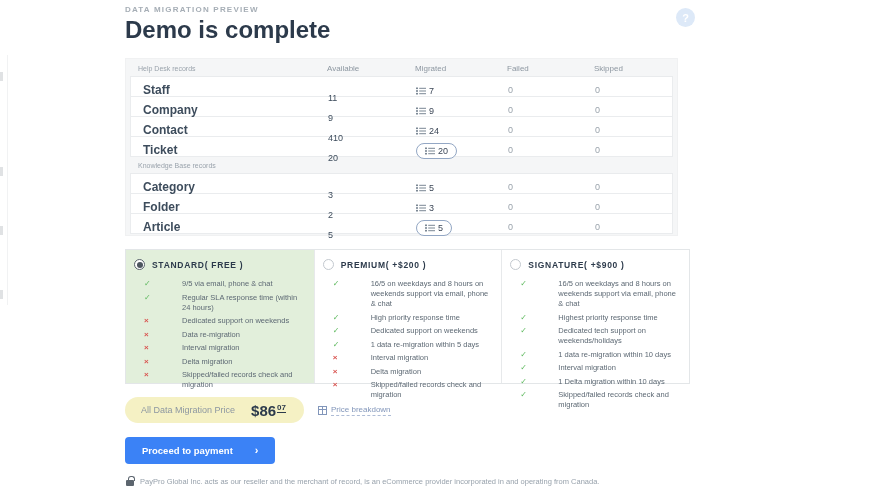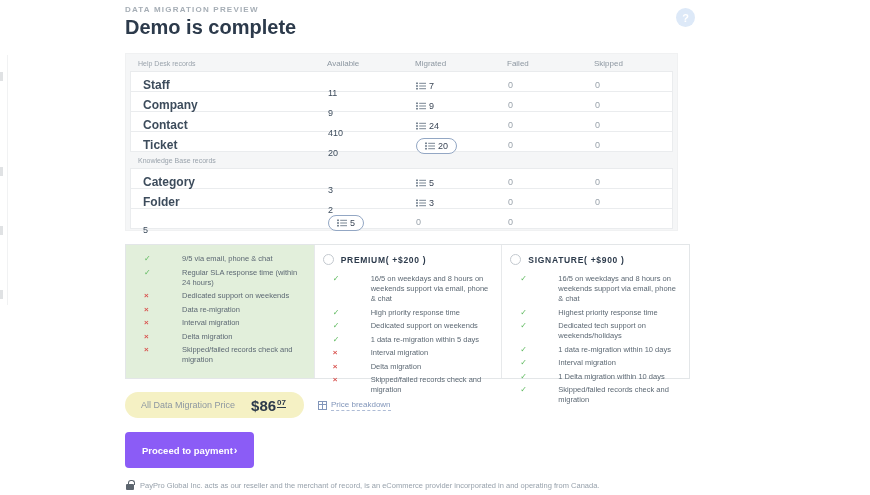--- a/index.html
+++ b/index.html
@@ -7,21 +7,21 @@
     font-family: "Liberation Sans", "DejaVu Sans", sans-serif; color: #3b4656; }
   .page { position: relative; width: 870px; height: 495px; }
 
   
   .edge-line { position: absolute; left: 7px; top: 55px; width: 1px; height: 250px; background: #f1f2f3; }
   .edge-tick { position: absolute; left: 0; width: 3px; height: 9px; background: #e0e2e4; }
 
   .content { position: absolute; left: 125px; top: 5px; width: 565px; }
 
   .eyebrow { font-size: 8px; font-weight: bold; letter-spacing: 1.2px; color: #a6aeb6; }
-  .title { font-size: 20px; font-weight: bold; color: #2c3a4b; margin-top: 2px; }
+  .title { font-size: 24px; font-weight: bold; color: #2c3a4b; margin-top: 2px; }
   .help-btn { position: absolute; left: 551px; top: 3px; width: 19px; height: 19px; border: none;
     border-radius: 50%; background: #dde9f8; color: #ffffff; font-size: 11px; font-weight: bold;
     display: flex; align-items: center; justify-content: center; cursor: pointer; }
 
   
   .table-wrap { margin-top: 14px; width: 553px; background: #f5f6f7; padding: 1px 4px;
     border: 1px solid #f0f1f2; }
   .t-band { display: grid; grid-template-columns: 189px 88px 92px 87px 1fr; align-items: center;
     height: 17px; padding-left: 8px; border-bottom: 1px solid #e9ebed; }
   .sec-label { font-size: 7px; color: #9aa3ac; }
@@ -63,22 +63,22 @@
   .price-amount { font-size: 15px; font-weight: bold; color: #2c3a4b; }
   .cents { font-size: 8px; font-weight: bold; vertical-align: super; margin-left: 1px;
     border-bottom: 1px solid #2c3a4b; }
   .breakdown { display: inline-flex; align-items: center; gap: 4px; cursor: pointer; text-decoration: none; }
   .grid-icon { width: 9px; height: 9px; border: 1px solid #8296ba; position: relative; flex: none; }
   .grid-icon::before { content: ''; position: absolute; left: 0; right: 0; top: 2.5px; height: 1px; background: #8296ba; }
   .grid-icon::after { content: ''; position: absolute; top: 0; bottom: 0; left: 3px; width: 1px; background: #8296ba; }
   .bd-text { font-size: 8px; color: #8296ba; border-bottom: 1px dashed #aebcd6; padding-bottom: 1px; }
 
   
-  .pay-btn { margin-top: 14px; display: inline-flex; align-items: center; gap: 1px;
-    height: 36px; padding: 0 17px; background: #8b5cf6; color: #fff; border: none;
+  .pay-btn { margin-top: 14px; display: inline-flex; align-items: center; gap: 22px;
+    height: 27px; padding: 0 17px; background: #3b82f6; color: #fff; border: none;
     border-radius: 4px; font-family: inherit; font-size: 9.5px; font-weight: bold; cursor: pointer; }
   .chev { font-size: 11px; font-weight: bold; line-height: 1; }
 
   
   .footer { margin-top: 13px; display: flex; align-items: center; gap: 6px; }
   .lock { position: relative; width: 8px; height: 6px; background: #5c656e; border-radius: 1px;
     flex: none; margin-top: 3px; margin-left: 1px; }
   .lock::before { content: ''; position: absolute; top: -4px; left: 1.5px; width: 5px; height: 4px;
     border: 1.5px solid #5c656e; border-bottom: none; border-radius: 3px 3px 0 0; }
   .footer-text { font-size: 7.5px; color: #98a2ac; }
@@ -243,20 +243,21 @@
           </g>
         </svg>
         <b class="mig-num">3</b>
       </span>
     </span>
     <span class="zero r-failed">0</span>
     <span class="zero r-skip">0</span>
   </div>
 
   <div class="t-row">
+    <span class="r-name">Article</span>
     <span class="num r-avail">5</span>
     <span>
       <span class="mig-wrap boxed">
         <svg class="list-icon" width="10" height="8" viewBox="0 0 10 8">
           <g fill="#7b8794">
             <rect x="0" y="0.5" width="2" height="1.6"></rect>
                   <rect x="3.2" y="0.8" width="6.8" height="1"></rect>
             <rect x="0" y="3.2" width="2" height="1.6"></rect>
                   <rect x="3.2" y="3.5" width="6.8" height="1"></rect>
             <rect x="0" y="5.9" width="2" height="1.6"></rect>
@@ -266,20 +267,24 @@
         <b class="mig-num">5</b>
       </span>
     </span>
     <span class="zero r-failed">0</span>
     <span class="zero r-skip">0</span>
   </div>
 </div>
 
     <div class="plans" id="plans">
   <div class="plan selected">
+    <div class="plan-head">
+      <span class="radio"></span>
+      <span class="plan-name">STANDARD( FREE )</span>
+    </div>
     <div class="features">
   <div class="feat">
     <span class="f-icon ok">✓</span>
     <span class="f-text">9/5 via email, phone &amp; chat</span>
   </div>
 
   <div class="feat">
     <span class="f-icon ok">✓</span>
     <span class="f-text">Regular SLA response time (within 24 hours)</span>
   </div>

